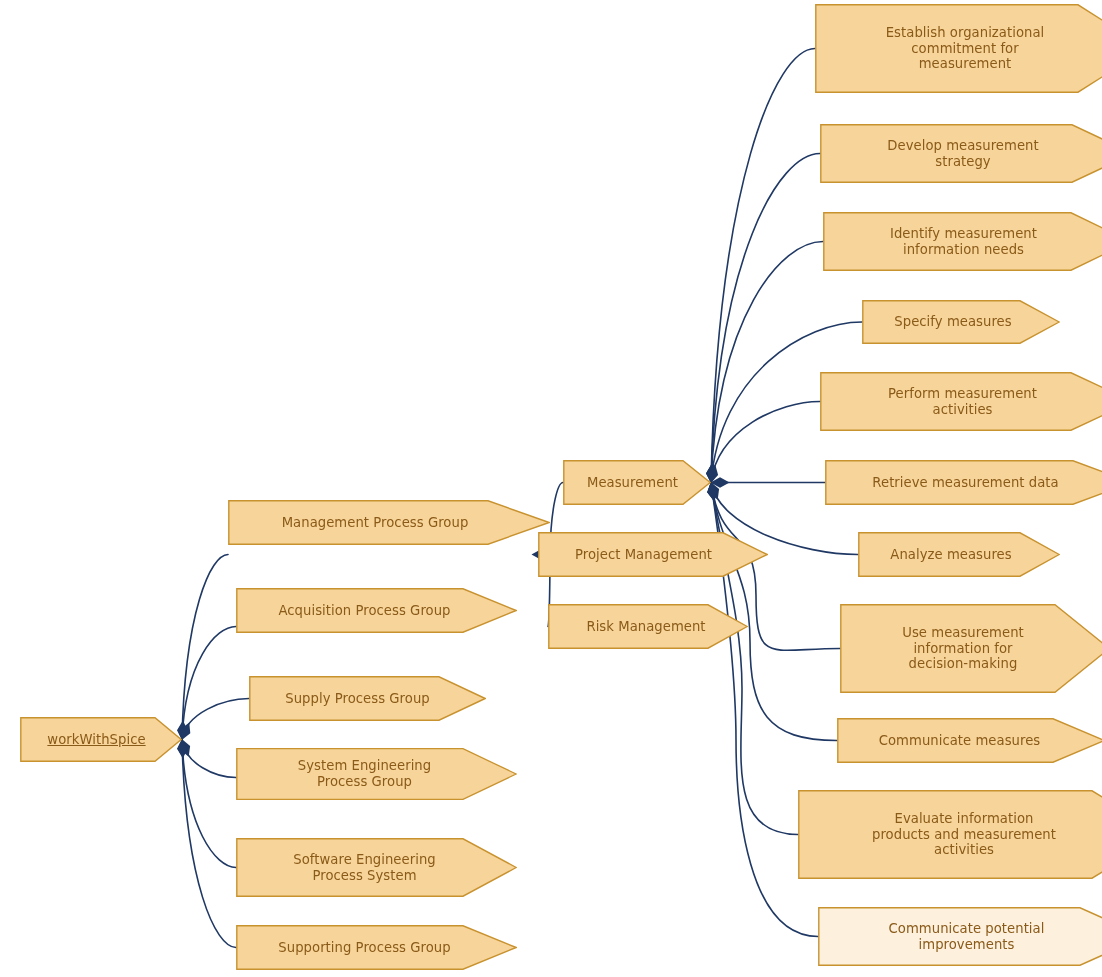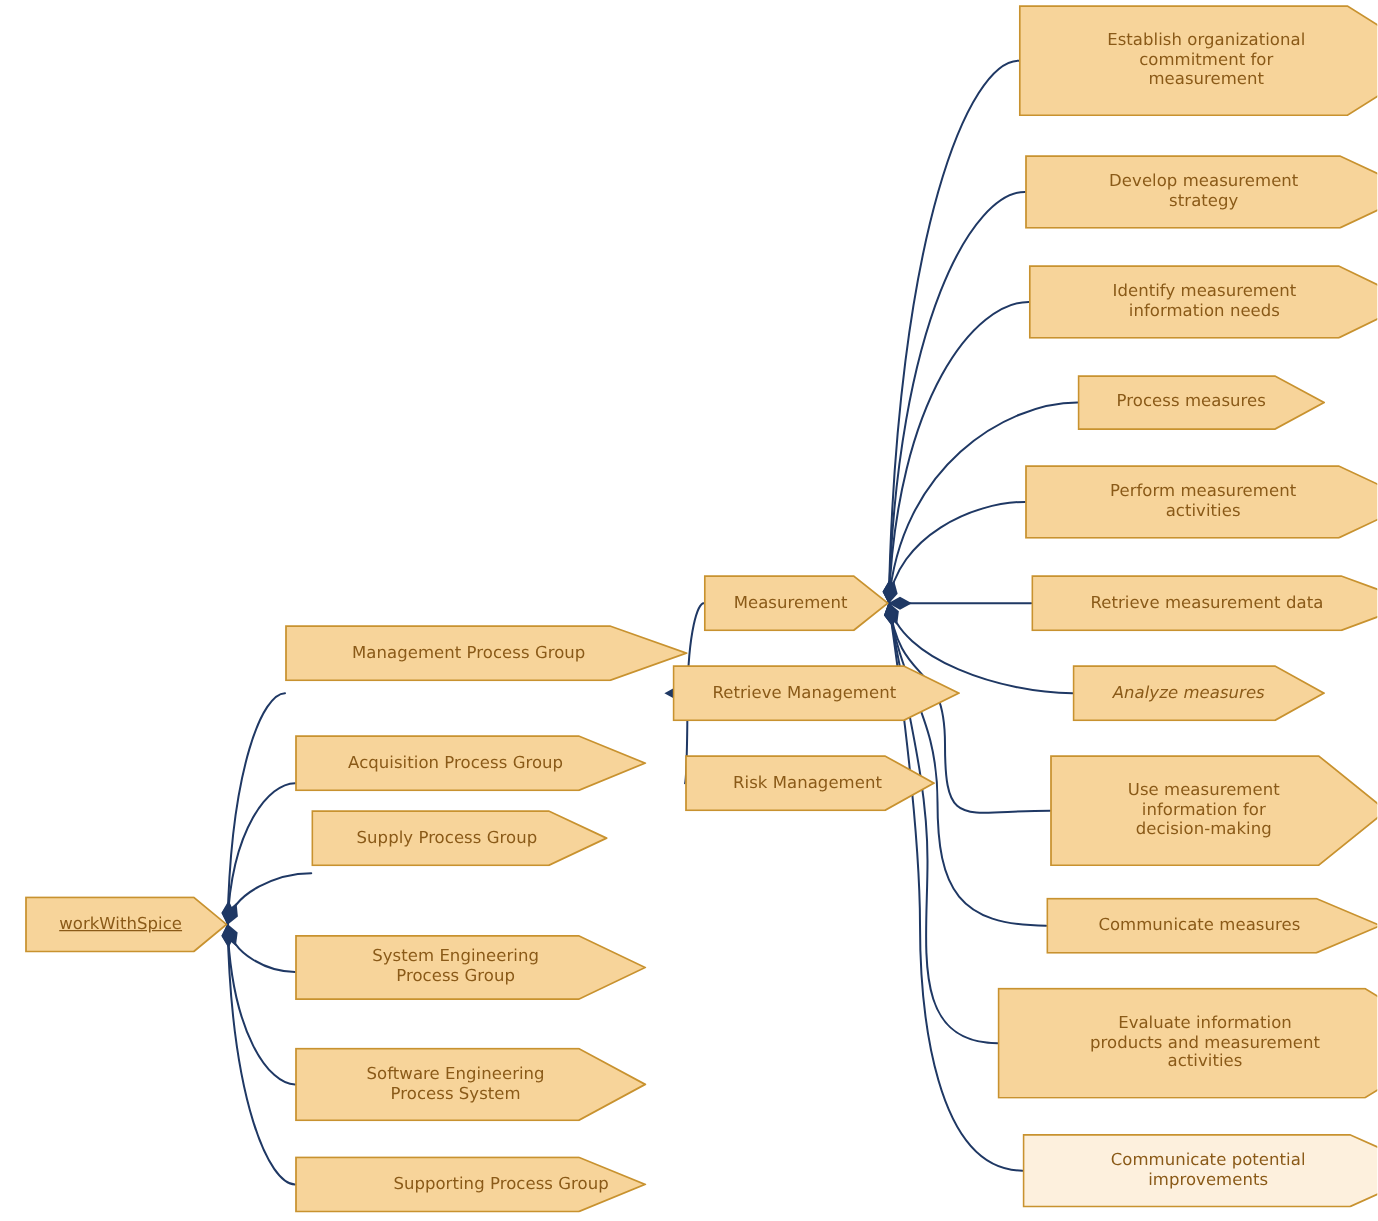--- a/index.html
+++ b/index.html
@@ -106,69 +106,69 @@
   <div id="nodes-layer">
       <div class="node" style="left: 20px; top: 717px; width: 162px; height: 45px;"><svg class="node-shape" viewBox="0 0 162 45" preserveAspectRatio="none">
           <polygon points="0.8,0.8 135,0.8 161.2,22.5 135,44.2 0.8,44.2" fill="#f7d49a" stroke="#c8922f" stroke-width="1.4" stroke-linejoin="miter"></polygon>
         </svg><span class="node-label" style="padding-right: 15px; text-decoration: underline;">workWithSpice</span></div>
       <div class="node" style="left: 228px; top: 500px; width: 322px; height: 45px;"><svg class="node-shape" viewBox="0 0 322 45" preserveAspectRatio="none">
           <polygon points="0.8,0.8 260,0.8 321.2,22.5 260,44.2 0.8,44.2" fill="#f7d49a" stroke="#c8922f" stroke-width="1.4" stroke-linejoin="miter"></polygon>
         </svg><span class="node-label" style="padding-right: 34px;">Management Process Group</span></div>
       <div class="node" style="left: 236px; top: 588px; width: 281px; height: 45px;"><svg class="node-shape" viewBox="0 0 281 45" preserveAspectRatio="none">
           <polygon points="0.8,0.8 227,0.8 280.2,22.5 227,44.2 0.8,44.2" fill="#f7d49a" stroke="#c8922f" stroke-width="1.4" stroke-linejoin="miter"></polygon>
         </svg><span class="node-label" style="padding-right: 30px;">Acquisition Process Group</span></div>
-      <div class="node" style="left: 249px; top: 648px; width: 237px; height: 45px;"><svg class="node-shape" viewBox="0 0 237 45" preserveAspectRatio="none">
+      <div class="node" style="left: 249px; top: 676px; width: 237px; height: 45px;"><svg class="node-shape" viewBox="0 0 237 45" preserveAspectRatio="none">
           <polygon points="0.8,0.8 190,0.8 236.2,22.5 190,44.2 0.8,44.2" fill="#f7d49a" stroke="#c8922f" stroke-width="1.4" stroke-linejoin="miter"></polygon>
         </svg><span class="node-label" style="padding-right: 26px;">Supply Process Group</span></div>
       <div class="node" style="left: 236px; top: 748px; width: 281px; height: 52px;"><svg class="node-shape" viewBox="0 0 281 59" preserveAspectRatio="none">
           <polygon points="0.8,0.8 227,0.8 280.2,29.5 227,58.2 0.8,58.2" fill="#f7d49a" stroke="#c8922f" stroke-width="1.4" stroke-linejoin="miter"></polygon>
         </svg><span class="node-label" style="padding-right: 30px;">System Engineering
 Process Group</span></div>
       <div class="node" style="left: 236px; top: 838px; width: 281px; height: 59px;"><svg class="node-shape" viewBox="0 0 281 59" preserveAspectRatio="none">
           <polygon points="0.8,0.8 227,0.8 280.2,29.5 227,58.2 0.8,58.2" fill="#f7d49a" stroke="#c8922f" stroke-width="1.4" stroke-linejoin="miter"></polygon>
         </svg><span class="node-label" style="padding-right: 30px;">Software Engineering
 Process System</span></div>
       <div class="node" style="left: 236px; top: 925px; width: 281px; height: 45px;"><svg class="node-shape" viewBox="0 0 281 45" preserveAspectRatio="none">
           <polygon points="0.8,0.8 227,0.8 280.2,22.5 227,44.2 0.8,44.2" fill="#f7d49a" stroke="#c8922f" stroke-width="1.4" stroke-linejoin="miter"></polygon>
-        </svg><span class="node-label" style="padding-right: 30px; text-align: right;">Supporting Process Group</span></div>
+        </svg><span class="node-label" style="padding-right: 30px;">Supporting Process Group</span></div>
       <div class="node" style="left: 563px; top: 460px; width: 148px; height: 45px;"><svg class="node-shape" viewBox="0 0 148 45" preserveAspectRatio="none">
           <polygon points="0.8,0.8 120,0.8 147.2,22.5 120,44.2 0.8,44.2" fill="#f7d49a" stroke="#c8922f" stroke-width="1.4" stroke-linejoin="miter"></polygon>
         </svg><span class="node-label" style="padding-right: 15px;">Measurement</span></div>
       <div class="node" style="left: 538px; top: 532px; width: 230px; height: 45px;"><svg class="node-shape" viewBox="0 0 230 45" preserveAspectRatio="none">
           <polygon points="0.8,0.8 185,0.8 229.2,22.5 185,44.2 0.8,44.2" fill="#f7d49a" stroke="#c8922f" stroke-width="1.4" stroke-linejoin="miter"></polygon>
-        </svg><span class="node-label" style="padding-right: 25px;">Retrieve Management</span></div>
+        </svg><span class="node-label" style="padding-right: 25px;">Project Management</span></div>
       <div class="node" style="left: 548px; top: 604px; width: 200px; height: 45px;"><svg class="node-shape" viewBox="0 0 200 45" preserveAspectRatio="none">
           <polygon points="0.8,0.8 160,0.8 199.2,22.5 160,44.2 0.8,44.2" fill="#f7d49a" stroke="#c8922f" stroke-width="1.4" stroke-linejoin="miter"></polygon>
         </svg><span class="node-label" style="padding-right: 10px;">Risk Management</span></div>
       <div class="node" style="left: 815px; top: 4px; width: 333px; height: 89px;"><svg class="node-shape" viewBox="0 0 333 89" preserveAspectRatio="none">
           <polygon points="0.8,0.8 263,0.8 332.2,44.5 263,88.2 0.8,88.2" fill="#f7d49a" stroke="#c8922f" stroke-width="1.4" stroke-linejoin="miter"></polygon>
         </svg><span class="node-label" style="padding-right: 39px;">Establish organizational
 commitment for
 measurement</span></div>
       <div class="node" style="left: 820px; top: 124px; width: 314px; height: 59px;"><svg class="node-shape" viewBox="0 0 314 59" preserveAspectRatio="none">
           <polygon points="0.8,0.8 252,0.8 313.2,29.5 252,58.2 0.8,58.2" fill="#f7d49a" stroke="#c8922f" stroke-width="1.4" stroke-linejoin="miter"></polygon>
         </svg><span class="node-label" style="padding-right: 34px;">Develop measurement
 strategy</span></div>
       <div class="node" style="left: 823px; top: 212px; width: 308px; height: 59px;"><svg class="node-shape" viewBox="0 0 308 59" preserveAspectRatio="none">
           <polygon points="0.8,0.8 248,0.8 307.2,29.5 248,58.2 0.8,58.2" fill="#f7d49a" stroke="#c8922f" stroke-width="1.4" stroke-linejoin="miter"></polygon>
         </svg><span class="node-label" style="padding-right: 33px;">Identify measurement
 information needs</span></div>
       <div class="node" style="left: 862px; top: 300px; width: 198px; height: 44px;"><svg class="node-shape" viewBox="0 0 198 44" preserveAspectRatio="none">
           <polygon points="0.8,0.8 158,0.8 197.2,22 158,43.2 0.8,43.2" fill="#f7d49a" stroke="#c8922f" stroke-width="1.4" stroke-linejoin="miter"></polygon>
-        </svg><span class="node-label" style="padding-right: 22px;">Process measures</span></div>
+        </svg><span class="node-label" style="padding-right: 22px;">Specify measures</span></div>
       <div class="node" style="left: 820px; top: 372px; width: 313px; height: 59px;"><svg class="node-shape" viewBox="0 0 313 59" preserveAspectRatio="none">
           <polygon points="0.8,0.8 251,0.8 312.2,29.5 251,58.2 0.8,58.2" fill="#f7d49a" stroke="#c8922f" stroke-width="1.4" stroke-linejoin="miter"></polygon>
         </svg><span class="node-label" style="padding-right: 34px;">Perform measurement
 activities</span></div>
       <div class="node" style="left: 825px; top: 460px; width: 308px; height: 45px;"><svg class="node-shape" viewBox="0 0 308 45" preserveAspectRatio="none">
           <polygon points="0.8,0.8 248,0.8 307.2,22.5 248,44.2 0.8,44.2" fill="#f7d49a" stroke="#c8922f" stroke-width="1.4" stroke-linejoin="miter"></polygon>
         </svg><span class="node-label" style="padding-right: 33px;">Retrieve measurement data</span></div>
       <div class="node" style="left: 858px; top: 532px; width: 202px; height: 45px;"><svg class="node-shape" viewBox="0 0 202 45" preserveAspectRatio="none">
           <polygon points="0.8,0.8 162,0.8 201.2,22.5 162,44.2 0.8,44.2" fill="#f7d49a" stroke="#c8922f" stroke-width="1.4" stroke-linejoin="miter"></polygon>
-        </svg><span class="node-label" style="padding-right: 22px; font-style: italic;">Analyze measures</span></div>
+        </svg><span class="node-label" style="padding-right: 22px;">Analyze measures</span></div>
       <div class="node" style="left: 840px; top: 604px; width: 270px; height: 89px;"><svg class="node-shape" viewBox="0 0 270 89" preserveAspectRatio="none">
           <polygon points="0.8,0.8 215,0.8 269.2,44.5 215,88.2 0.8,88.2" fill="#f7d49a" stroke="#c8922f" stroke-width="1.4" stroke-linejoin="miter"></polygon>
         </svg><span class="node-label" style="padding-right: 30px;">Use measurement
 information for
 decision-making</span></div>
       <div class="node" style="left: 837px; top: 718px; width: 268px; height: 45px;"><svg class="node-shape" viewBox="0 0 268 45" preserveAspectRatio="none">
           <polygon points="0.8,0.8 216,0.8 267.2,22.5 216,44.2 0.8,44.2" fill="#f7d49a" stroke="#c8922f" stroke-width="1.4" stroke-linejoin="miter"></polygon>
         </svg><span class="node-label" style="padding-right: 29px;">Communicate measures</span></div>
       <div class="node" style="left: 798px; top: 790px; width: 366px; height: 89px;"><svg class="node-shape" viewBox="0 0 366 89" preserveAspectRatio="none">
           <polygon points="0.8,0.8 294,0.8 365.2,44.5 294,88.2 0.8,88.2" fill="#f7d49a" stroke="#c8922f" stroke-width="1.4" stroke-linejoin="miter"></polygon>

